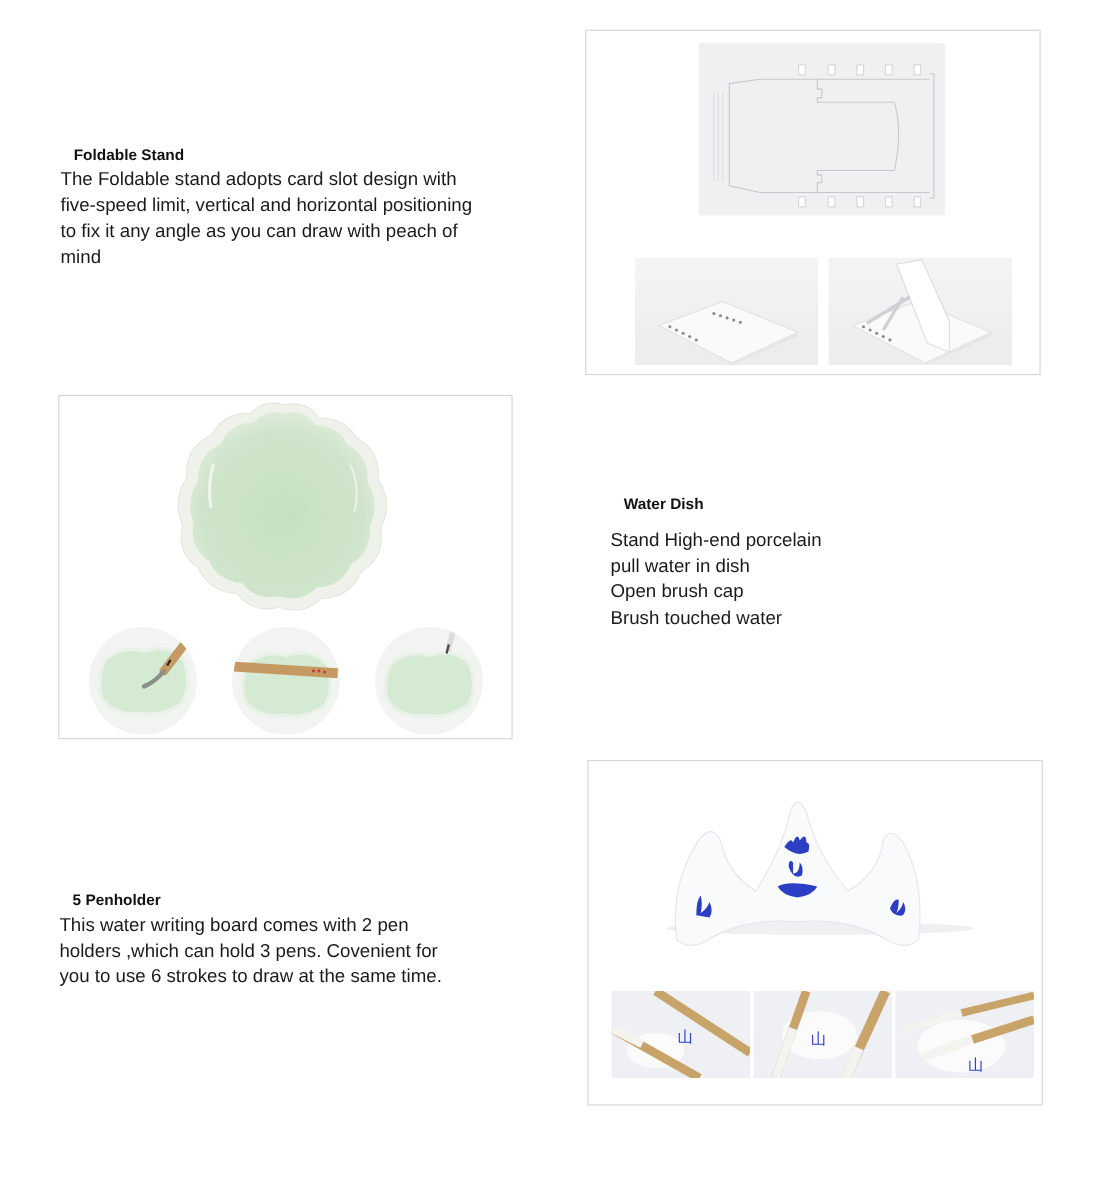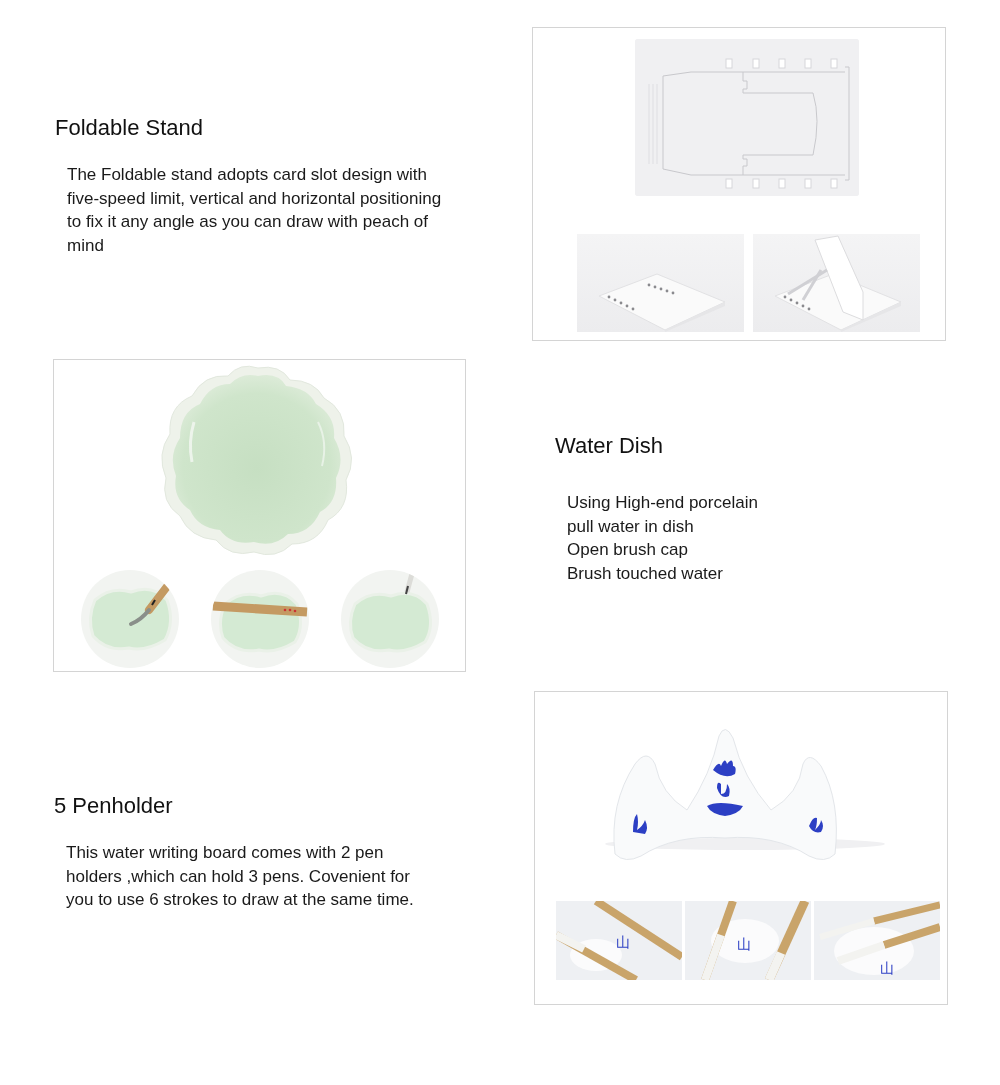--- a/index.html
+++ b/index.html
@@ -1,19 +1,19 @@
 <!DOCTYPE html>
 <html><head>
 <meta charset="utf-8">
 <style>
   html, body { margin:0; padding:0; background:#ffffff; }
   body { width:1000px; height:1085px; position:relative; overflow:hidden;
          font-family:"Liberation Sans", sans-serif; color:#111; }
-  .title { position:absolute; font-weight:normal; font-size:22px; line-height:26px; color:#111; margin:0; }
-  .desc { position:absolute; font-size:17px; line-height:23.5px; color:#1a1a1a; margin:12px; white-space:pre-line; }
+  .title { position:absolute; font-weight:bold; font-size:14px; line-height:26px; color:#111; margin:12px; }
+  .desc { position:absolute; font-size:17px; line-height:23.5px; color:#1a1a1a; margin:0; white-space:pre-line; }
   .box { position:absolute; border:1px solid #d4d4d4; background:#fff; box-sizing:border-box; overflow:hidden; }
   .ph { position:absolute; overflow:hidden; }
   svg { display:block; }
 </style>
 </head>
 <body>
 
 <section>
   <h2 class="title" style="left:55px; top:115px;">Foldable Stand</h2>
   <p class="desc" style="left:55px; top:151px; width:450px;">The Foldable stand adopts card slot design with
@@ -139,21 +139,21 @@
     <div class="ph" style="left:287px; top:210px; width:98px; height:98px; border-radius:50%; background:#f2f4f1;">
       <svg width="98" height="98" viewBox="0 0 98 98">
         <path d="M14 34 Q30 20 50 26 Q72 18 86 34 Q94 56 84 72 Q64 84 48 80 Q26 84 12 68 Q6 52 14 34 Z" fill="#d4ead3" stroke="#eaf1e8" stroke-width="3"></path>
         <path d="M72 0 L66 22" stroke="#dcdcd8" stroke-width="5"></path>
         <path d="M67 16 L65 24" stroke="#444" stroke-width="2"></path>
       </svg>
     </div>
   </div>
 
   <h2 class="title" style="left:555px; top:433px;">Water Dish</h2>
-  <p class="desc" style="left:555px; top:479px; width:300px;">Using High-end porcelain
+  <p class="desc" style="left:555px; top:479px; width:300px;">Stand High-end porcelain
 pull water in dish
 Open  brush cap
 Brush touched water</p>
 </section>
 
 <section>
   <h2 class="title" style="left:54px; top:793px;">5 Penholder</h2>
   <p class="desc" style="left:54px; top:829px; width:450px;">This water writing board comes with 2 pen
 holders ,which can hold 3 pens. Covenient for
 you to use 6 strokes to draw at the same time.</p>

